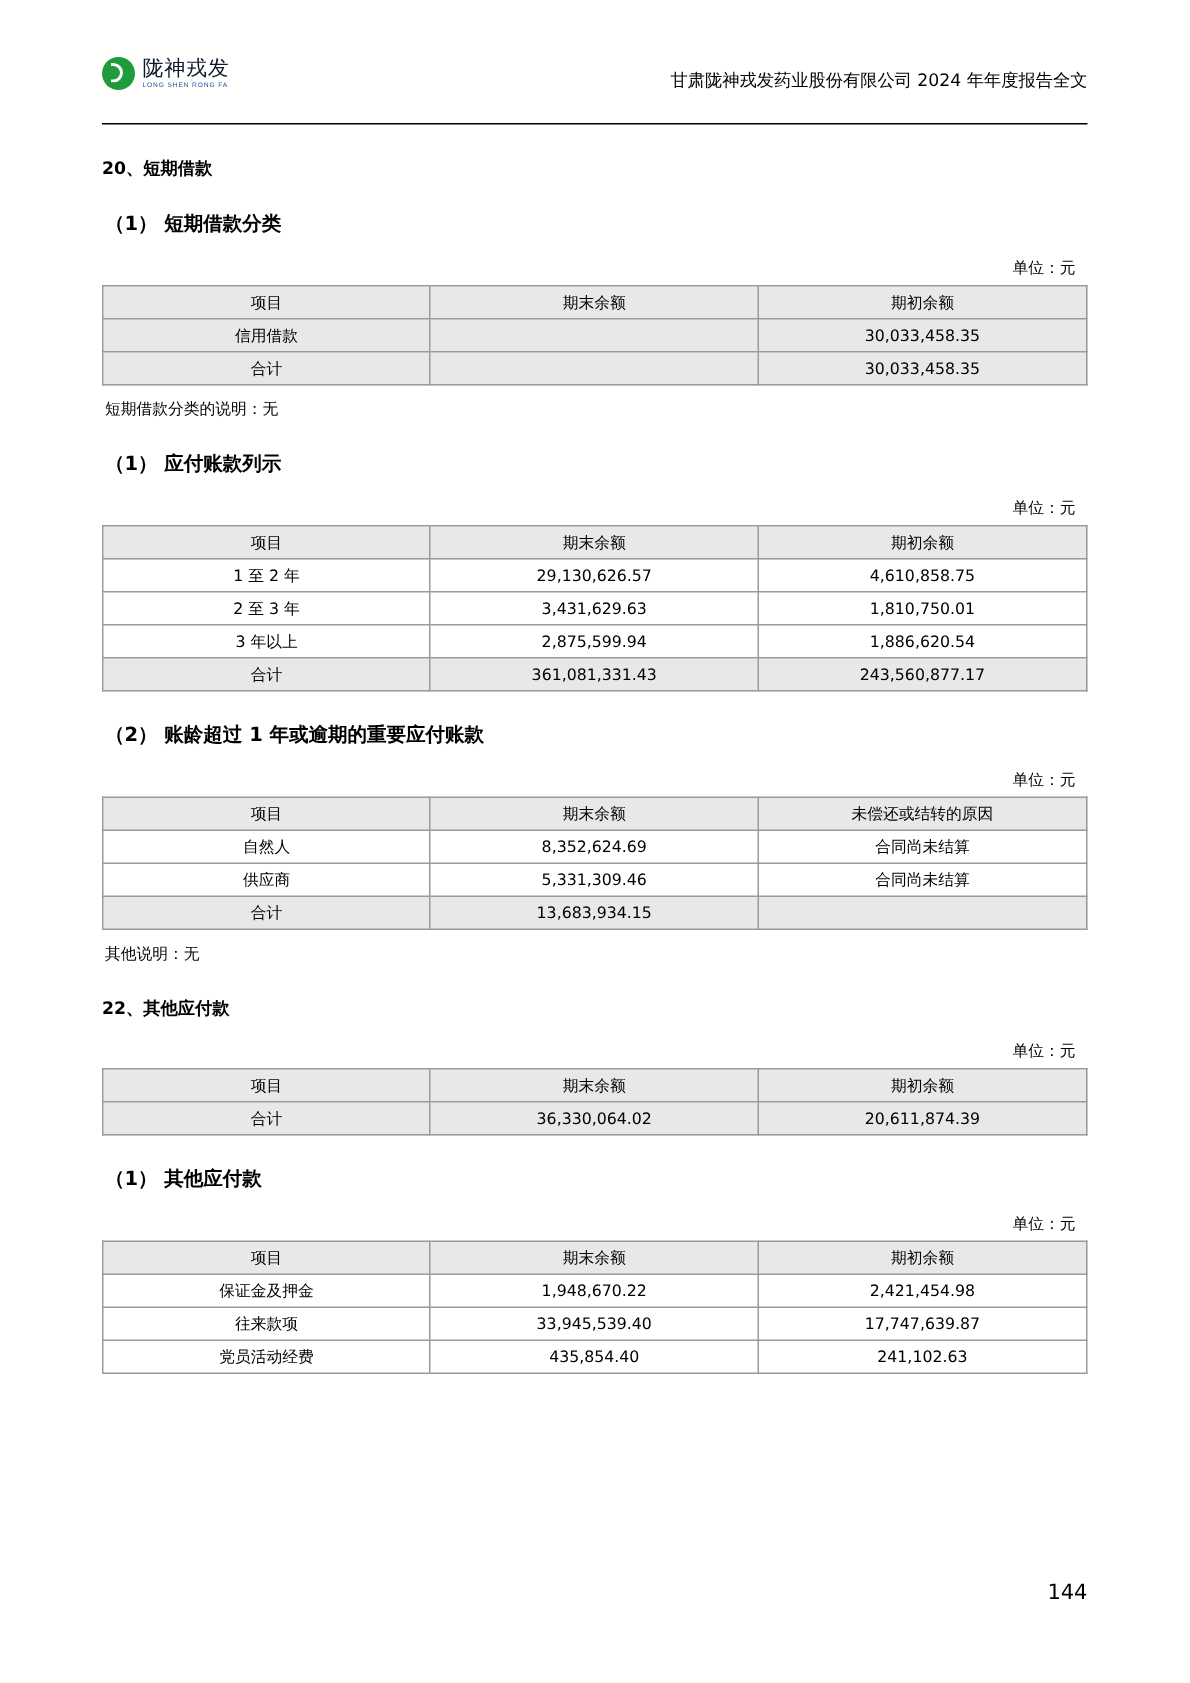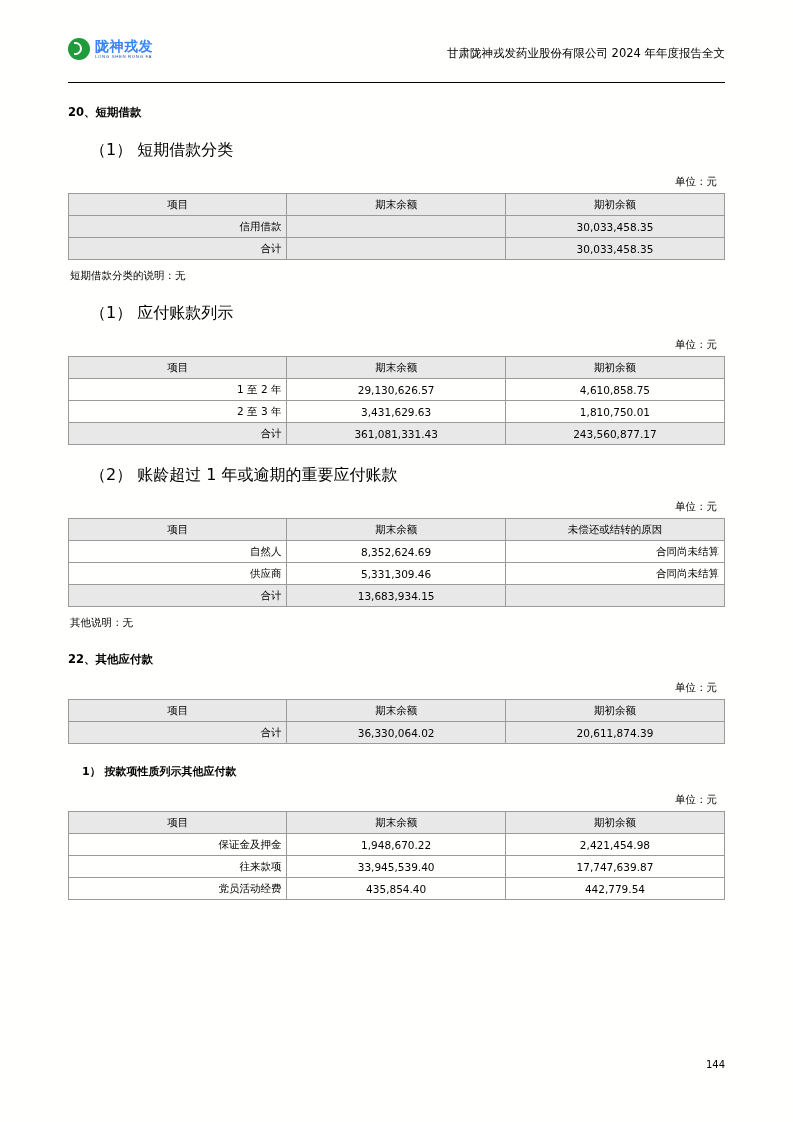--- a/index.html
+++ b/index.html
@@ -59,22 +59,22 @@
     border-radius: 0 7px 7px 0;
     border-left: none;
     box-sizing: border-box;
   }
   .logo-text {
     line-height: 1.0;
   }
   .logo-cn {
     font-family: "DejaVu Sans", sans-serif;
     font-size: 14px;
-    font-weight: bold;
-    color: #3b82f6;
+    font-weight: normal;
+    color: #0f172a;
     letter-spacing: 0.5px;
   }
   .logo-en {
     font-family: "Liberation Sans", sans-serif;
     font-size: 4.4px;
     color: #1f4e9c;
     letter-spacing: 0.6px;
     margin-top: 2px;
   }
   .header-title {
@@ -94,23 +94,23 @@
 
   
   .h-section {
     font-family: "DejaVu Sans", sans-serif;
     font-size: 11.5px;
     font-weight: bold;
     margin: 22px 0 0 0;
   }
   .h-sub {
     font-family: "DejaVu Sans", sans-serif;
-    font-size: 16px;
-    font-weight: normal;
-    margin: 20px 0 0 22px;
+    font-size: 13px;
+    font-weight: bold;
+    margin: 20px 0 0 2px;
   }
   .h-sub2 {
     font-family: "DejaVu Sans", sans-serif;
     font-size: 11px;
     font-weight: bold;
     margin: 20px 0 0 14px;
   }
   .note {
     font-family: "DejaVu Sans", sans-serif;
     font-size: 10.5px;
@@ -136,33 +136,33 @@
     padding: 3px 5px;
     height: 15px;
     vertical-align: middle;
     font-weight: normal;
   }
   table.fin thead td {
     background: #e8e8e8;
     text-align: center;
   }
   td.r { text-align: center; }
-  td.l { text-align: right; }
+  td.l { text-align: center; }
   tr.total td { background: #e8e8e8; }
   tr.shade td { background: #e8e8e8; }
   .col-item { width: 33.3%; }
   .col-mid  { width: 33.3%; }
   .col-end  { width: 33.4%; }
 
   .page-no {
     position: absolute;
     right: 68px;
     bottom: 52px;
     font-family: "DejaVu Sans", sans-serif;
-    font-size: 10px;
+    font-size: 14px;
     text-align: right;
   }
 </style>
 </head>
 <body>
 
 <div class="page">
   <div class="content">
 
     <div class="pg-header">
@@ -227,20 +227,25 @@
         <tr>
           <td class="l">1 至 2 年</td>
           <td class="r">29,130,626.57</td>
           <td class="r">4,610,858.75</td>
         </tr>
         <tr>
           <td class="l">2 至 3 年</td>
           <td class="r">3,431,629.63</td>
           <td class="r">1,810,750.01</td>
         </tr>
+        <tr>
+          <td class="l">3 年以上</td>
+          <td class="r">2,875,599.94</td>
+          <td class="r">1,886,620.54</td>
+        </tr>
         <tr class="total">
           <td class="l">合计</td>
           <td class="r">361,081,331.43</td>
           <td class="r">243,560,877.17</td>
         </tr>
       </tbody>
     </table>
 
     <div class="h-sub">（2） 账龄超过 1 年或逾期的重要应付账款</div>
     <div class="unit">单位：元</div>
@@ -294,21 +299,21 @@
       </thead>
       <tbody>
         <tr class="shade">
           <td class="l">合计</td>
           <td class="r">36,330,064.02</td>
           <td class="r">20,611,874.39</td>
         </tr>
       </tbody>
     </table>
 
-    <div class="h-sub2">1） 按款项性质列示其他应付款</div>
+    <div class="h-sub">（1） 其他应付款</div>
     <div class="unit">单位：元</div>
     <table class="fin">
       <colgroup>
           <col class="col-item">
           <col class="col-mid">
           <col class="col-end">
         </colgroup>
       <thead>
         <tr>
           <td>项目</td>
@@ -323,21 +328,21 @@
           <td class="r">2,421,454.98</td>
         </tr>
         <tr>
           <td class="l">往来款项</td>
           <td class="r">33,945,539.40</td>
           <td class="r">17,747,639.87</td>
         </tr>
         <tr>
           <td class="l">党员活动经费</td>
           <td class="r">435,854.40</td>
-          <td class="r">442,779.54</td>
+          <td class="r">241,102.63</td>
         </tr>
       </tbody>
     </table>
 
   </div>
 
   <div class="page-no">144</div>
 </div>
 
 </body></html>

